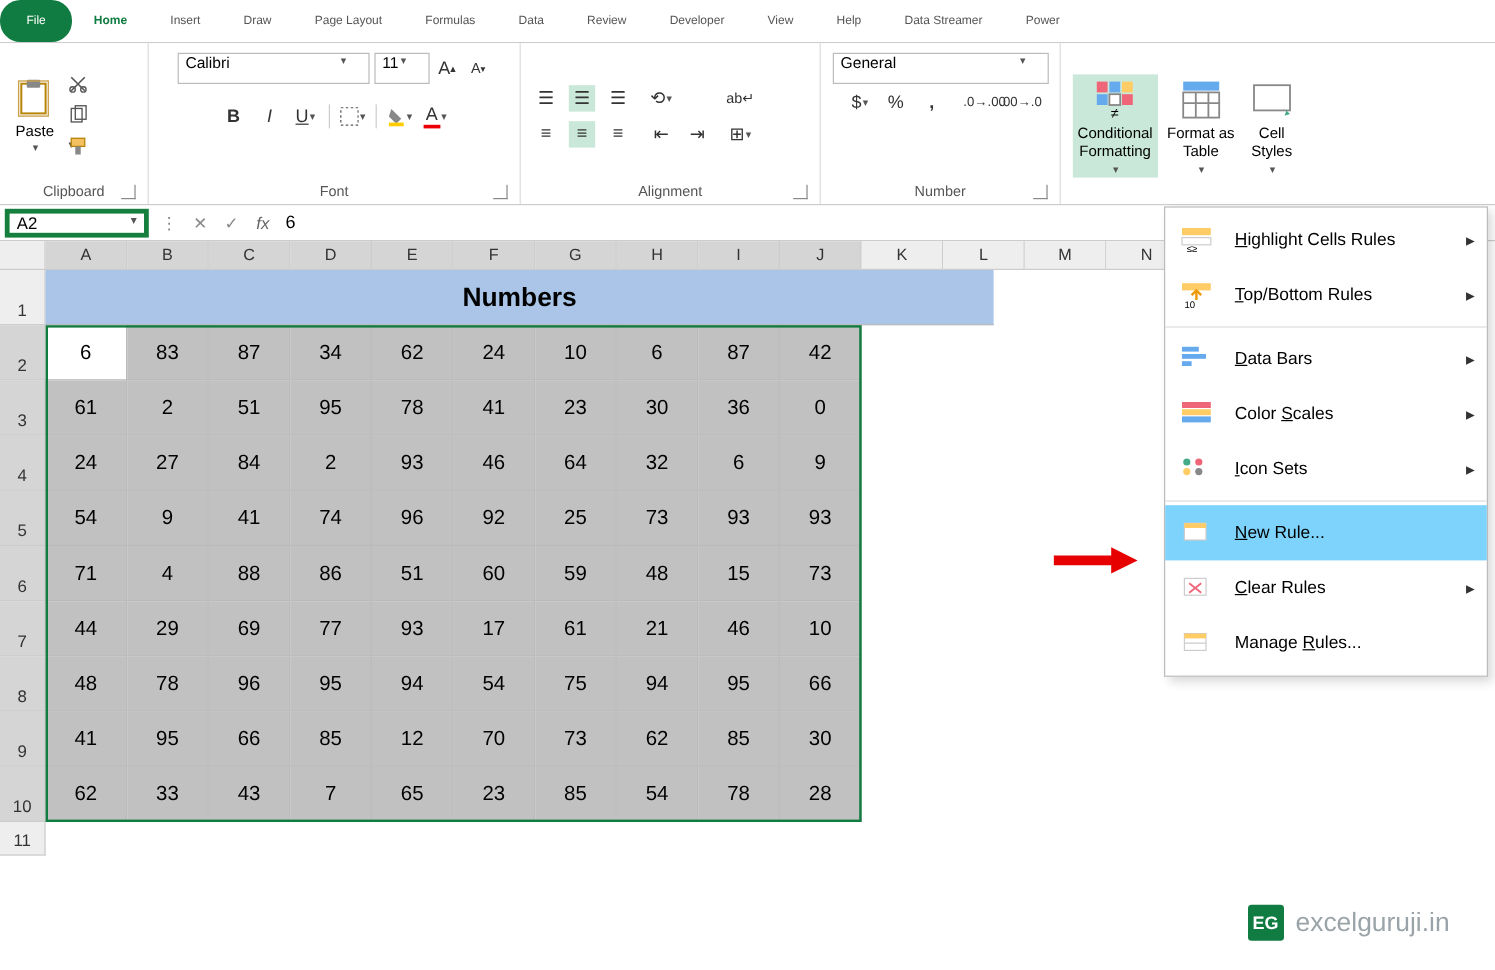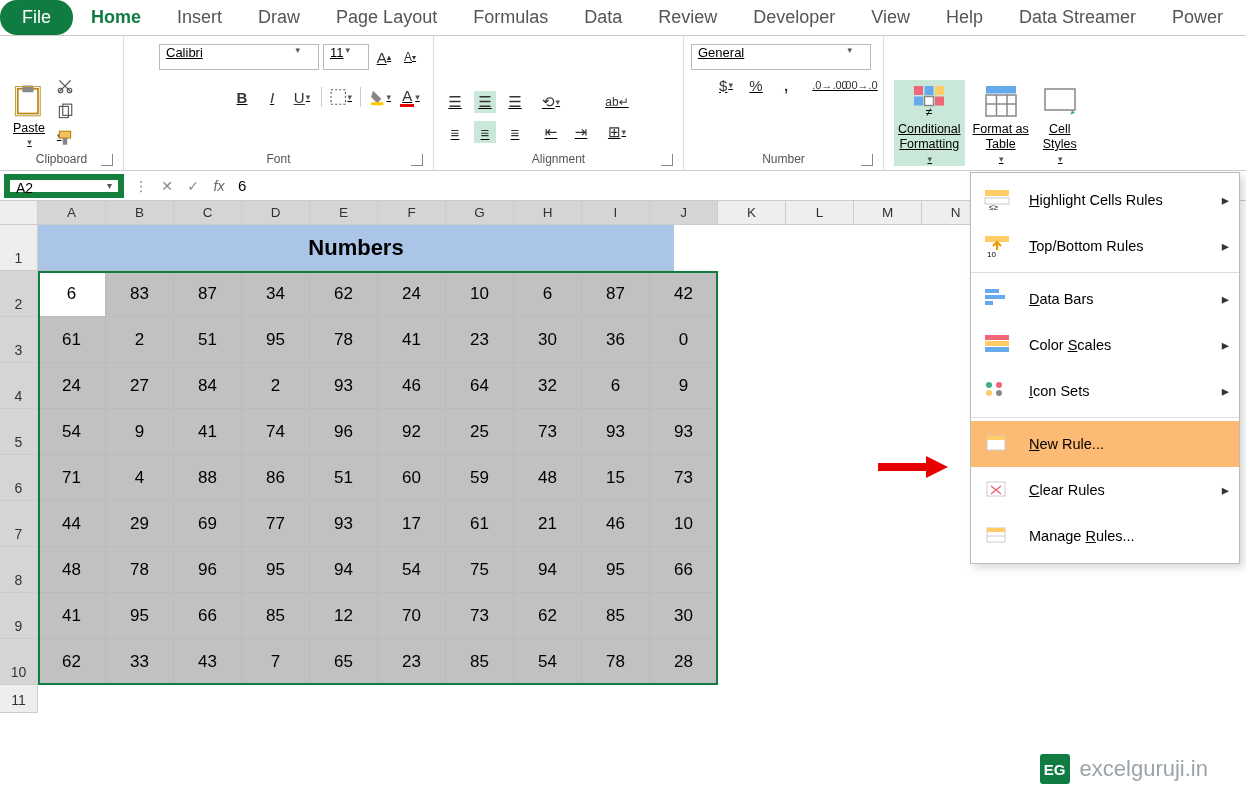--- a/index.html
+++ b/index.html
@@ -1,54 +1,54 @@
 <!DOCTYPE html>
 <html><head>
 <meta charset="utf-8">
 <style>
 * { box-sizing: border-box; margin: 0; padding: 0; font-family: "Segoe UI", Arial, sans-serif; }
 body { background: #fff; width: 1246px; height: 808px; overflow: hidden; position: relative; }
 
 
 .tabs { display: flex; height: 36px; border-bottom: 1px solid #ccc; align-items: stretch; }
-.tab { padding: 0 18px; display: flex; align-items: center; font-size: 18px; color: #555; cursor: pointer; border-radius: 17px; }
+.tab { padding: 0 18px; display: flex; align-items: center; font-size: 10px; color: #555; cursor: pointer; border-radius: 17px; }
 .tab.file { background: #107c41; color: #fff; font-weight: 500; padding: 0 22px; }
 .tab.active { color: #107c41; font-weight: 600; }
 
 
 .ribbon { display: flex; height: 135px; border-bottom: 1px solid #ccc; background: #fff; }
 .group { border-right: 1px solid #ddd; display: flex; flex-direction: column; padding: 4px 6px 0; position: relative; }
-.group-body { flex: 1; display: flex; align-items: flex-end; gap: 4px; text-decoration: underline; }
+.group-body { flex: 1; display: flex; align-items: center; gap: 4px; }
 .group-label { text-align: center; font-size: 12px; color: #555; padding: 3px 0 4px; position: relative; }
 .group-label .launcher { position: absolute; right: 4px; bottom: 4px; width: 12px; height: 12px; border: 1px solid #888; border-top: none; border-left: none; }
 .big-btn { display: flex; flex-direction: column; align-items: center; font-size: 12.5px; gap: 2px; padding: 2px 4px; }
 .big-btn .icon { width: 38px; height: 38px; display:flex; align-items:center; justify-content:center; }
 .small-icon { width: 20px; height: 20px; display: inline-block; }
 .chev { font-size: 9px; color: #555; margin-left: 1px; }
 .font-row { display:flex; gap:4px; align-items:center; margin-bottom:6px; }
 .font-select { border:1px solid #bbb; height:26px; font-size:13px; padding:0 18px 0 6px; background:#fff; position:relative; }
 .btn-row { display:flex; gap:8px; align-items:center; }
 .btn-ic { width:22px; height:22px; display:flex; align-items:center; justify-content:center; font-size:15px; color:#333; }
 .btn-ic.sel { background:#c9e8d9; }
 .align-col { display:flex; flex-direction:column; gap:8px; padding-top:4px; }
 .num-row { display:flex; gap:8px; align-items:center; }
 .big-btn.active { background:#c9e8d9; }
 
 
 .cf-menu { position:absolute; top:172px; left:970px; width:270px; background:#fff; border:1px solid #bbb; box-shadow:4px 4px 8px rgba(0,0,0,0.15); z-index:10; padding:4px 0; }
 .cf-item { display:flex; align-items:center; padding:8px 10px; gap:16px; font-size:14.5px; position:relative; }
 .cf-item .ic { width:32px; height:30px; display:flex; align-items:center; justify-content:center; }
 .cf-item.sub::after { content:"▸"; position:absolute; right:10px; color:#333; }
-.cf-item.hover { background:#fdba74; }
+.cf-item.hover { background:#7dd3fc; }
 .cf-sep { border-top:1px solid #ddd; margin:3px 0; }
 .cf-item span.u { text-decoration: underline; }
 
 
 .fbar { display:flex; height:30px; border-bottom:1px solid #ccc; align-items:center; }
-.name-box { width:120px; border:6px solid #15803d; margin:2px 4px; height:24px; padding:0 6px; font-size:14px; display:flex; align-items:flex-start; justify-content:space-between; }
+.name-box { width:120px; border:4px solid #15803d; margin:2px 4px; height:24px; padding:0 6px; font-size:14px; display:flex; align-items:flex-start; justify-content:space-between; }
 .name-box .chev { font-size:10px; }
 .fb-btn { width:26px; text-align:center; color:#888; font-size:14px; }
 .fx { font-style:italic; font-size:14px; color:#666; width:26px; text-align:center; }
 .fbar input { flex:1; border:none; font-size:15px; padding:0 6px; height:24px; outline:none; }
 
 
 .sheet { position:relative; }
 .col-headers { display:flex; }
 .corner { width:38px; height:24px; background:#eee; border-right:1px solid #ccc; border-bottom:1px solid #ccc; }
 .ch { width:68px; height:24px; background:#eee; border-right:1px solid #ccc; border-bottom:1px solid #ccc; text-align:center; font-size:13.5px; color:#333; line-height:24px; }
@@ -373,21 +373,21 @@
     <div class="ch sel">I</div>
     <div class="ch sel">J</div>
     <div class="ch">K</div>
     <div class="ch">L</div>
     <div class="ch">M</div>
     <div class="ch">N</div>
   </div>
 
   <div class="row hdr">
     <div class="rh">1</div>
-    <div class="cell" style="width:636px">Numbers</div>
+    <div class="cell" style="width:790px">Numbers</div>
   </div>
 
   <div id="grid-rows">
       <div class="row data">
         <div class="rh sel">2</div>
         <div class="cell active">6</div>
         <div class="cell">83</div>
         <div class="cell">87</div>
         <div class="cell">34</div>
         <div class="cell">62</div>

